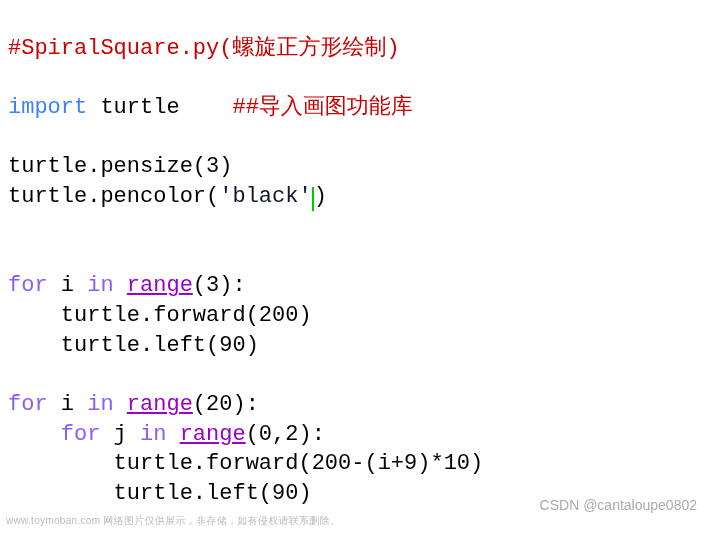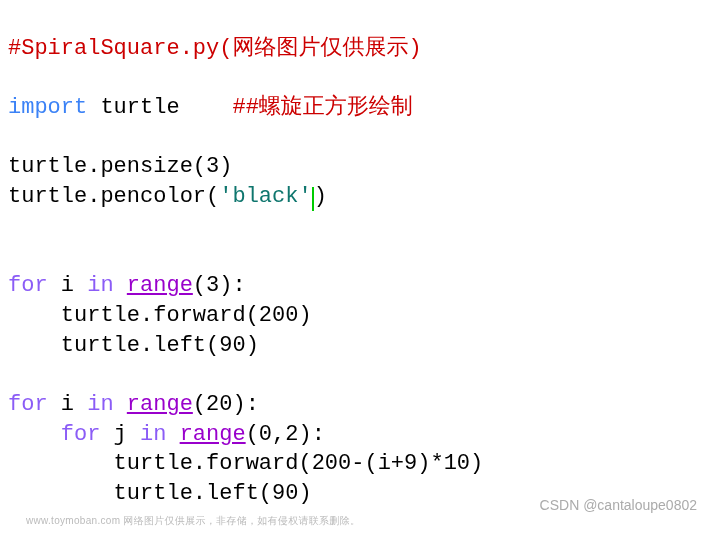--- a/index.html
+++ b/index.html
@@ -12,56 +12,55 @@
       line-height: 1.35;
       padding: 4px 8px;
       position: relative;
       overflow: hidden;
     }
     .code { white-space: pre; }
     .comment { color: #cc0000; }
     .keyword { color: #3b82f6; }
     .kw2 { color: #8b5cf6; }
     .builtin { color: #9900cc; text-decoration: underline; }
-    .string { color: #0f766e; }
+    .string { color: #0f172a; }
     .plain { color: #000000; }
     .cursor {
       display: inline-block;
       width: 0;
       border-left: 2px solid #00cc00;
       height: 1.1em;
       vertical-align: text-bottom;
       margin-bottom: -2px;
     }
     .watermark-left {
       position: absolute;
       left: 6px;
       bottom: 6px;
       font-size: 10px;
       color: #bbbbbb;
       font-family: Arial, sans-serif;
       letter-spacing: 0.3px;
-      margin-left: 20px;
     }
     .watermark-right {
       position: absolute;
       right: 10px;
       bottom: 18px;
       font-size: 14px;
       color: #ababab;
       font-family: Arial, sans-serif;
     }
   </style>
 </head>
 <body>
 
 <div class="code">
-<span class="comment">#SpiralSquare.py(网络图片仅供展示)</span>
+<span class="comment">#SpiralSquare.py(螺旋正方形绘制)</span>
 
-<span class="keyword">import</span><span class="plain"> turtle    </span><span class="comment">##螺旋正方形绘制</span>
+<span class="keyword">import</span><span class="plain"> turtle    </span><span class="comment">##导入画图功能库</span>
 
 <span class="plain">turtle.pensize(3)</span>
 <span class="plain">turtle.pencolor(</span><span class="string">'black'</span><span class="cursor"></span><span class="plain">)</span>
 
 
 <span class="kw2">for</span><span class="plain"> i </span><span class="kw2">in</span><span class="plain"> </span><span class="builtin">range</span><span class="plain">(3):</span>
 <span class="plain">    turtle.forward(200)</span>
 <span class="plain">    turtle.left(90)</span>
 
 <span class="kw2">for</span><span class="plain"> i </span><span class="kw2">in</span><span class="plain"> </span><span class="builtin">range</span><span class="plain">(20):</span>

